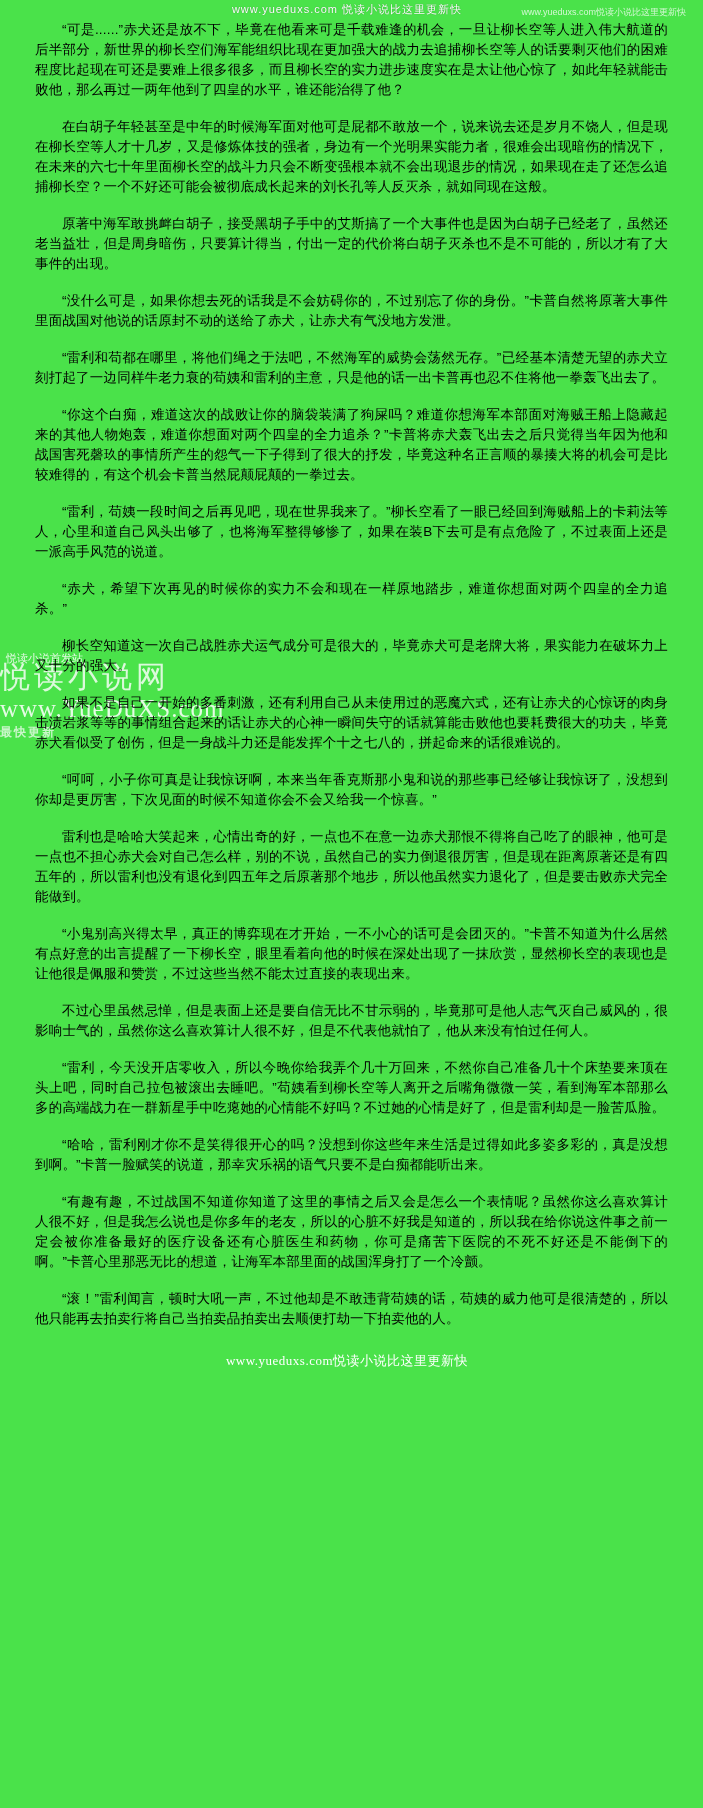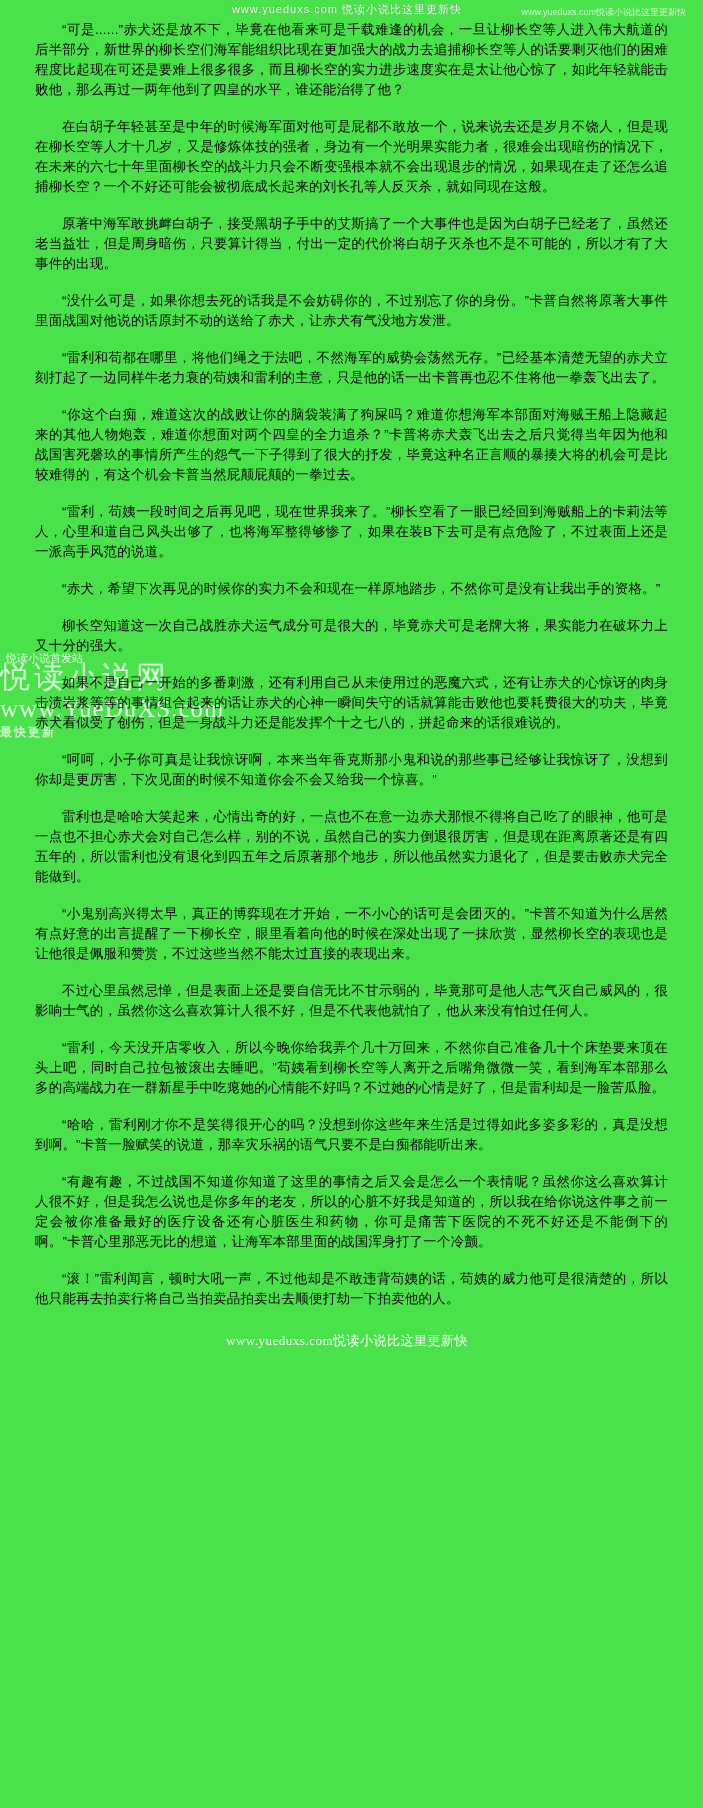--- a/index.html
+++ b/index.html
@@ -116,21 +116,21 @@
   <div class="wm-left">悦读小说首发站</div>
 
   <div class="content">
     <p class="para">“可是......”赤犬还是放不下，毕竟在他看来可是千载难逢的机会，一旦让柳长空等人进入伟大航道的后半部分，新世界的柳长空们海军能组织比现在更加强大的战力去追捕柳长空等人的话要剩灭他们的困难程度比起现在可还是要难上很多很多，而且柳长空的实力进步速度实在是太让他心惊了，如此年轻就能击败他，那么再过一两年他到了四皇的水平，谁还能治得了他？</p>
     <p class="para">在白胡子年轻甚至是中年的时候海军面对他可是屁都不敢放一个，说来说去还是岁月不饶人，但是现在柳长空等人才十几岁，又是修炼体技的强者，身边有一个光明果实能力者，很难会出现暗伤的情况下，在未来的六七十年里面柳长空的战斗力只会不断变强根本就不会出现退步的情况，如果现在走了还怎么追捕柳长空？一个不好还可能会被彻底成长起来的刘长孔等人反灭杀，就如同现在这般。</p>
     <p class="para">原著中海军敢挑衅白胡子，接受黑胡子手中的艾斯搞了一个大事件也是因为白胡子已经老了，虽然还老当益壮，但是周身暗伤，只要算计得当，付出一定的代价将白胡子灭杀也不是不可能的，所以才有了大事件的出现。</p>
     <p class="para">“没什么可是，如果你想去死的话我是不会妨碍你的，不过别忘了你的身份。”卡普自然将原著大事件里面战国对他说的话原封不动的送给了赤犬，让赤犬有气没地方发泄。</p>
     <p class="para">“雷利和苟都在哪里，将他们绳之于法吧，不然海军的威势会荡然无存。”已经基本清楚无望的赤犬立刻打起了一边同样牛老力衰的苟姨和雷利的主意，只是他的话一出卡普再也忍不住将他一拳轰飞出去了。</p>
     <p class="para">“你这个白痴，难道这次的战败让你的脑袋装满了狗屎吗？难道你想海军本部面对海贼王船上隐藏起来的其他人物炮轰，难道你想面对两个四皇的全力追杀？”卡普将赤犬轰飞出去之后只觉得当年因为他和战国害死磬玖的事情所产生的怨气一下子得到了很大的抒发，毕竟这种名正言顺的暴揍大将的机会可是比较难得的，有这个机会卡普当然屁颠屁颠的一拳过去。</p>
     <p class="para">“雷利，苟姨一段时间之后再见吧，现在世界我来了。”柳长空看了一眼已经回到海贼船上的卡莉法等人，心里和道自己风头出够了，也将海军整得够惨了，如果在装B下去可是有点危险了，不过表面上还是一派高手风范的说道。</p>
-    <p class="para">“赤犬，希望下次再见的时候你的实力不会和现在一样原地踏步，不然你可是没有让我出手的资格。”</p>
+    <p class="para">“赤犬，希望下次再见的时候你的实力不会和现在一样原地踏步，难道你想面对两个四皇的全力追杀。”</p>
     <p class="para">柳长空知道这一次自己战胜赤犬运气成分可是很大的，毕竟赤犬可是老牌大将，果实能力在破坏力上又十分的强大。</p>
     <p class="para">如果不是自己一开始的多番刺激，还有利用自己从未使用过的恶魔六式，还有让赤犬的心惊讶的肉身击渍岩浆等等的事情组合起来的话让赤犬的心神一瞬间失守的话就算能击败他也要耗费很大的功夫，毕竟赤犬看似受了创伤，但是一身战斗力还是能发挥个十之七八的，拼起命来的话很难说的。</p>
     <p class="para">“呵呵，小子你可真是让我惊讶啊，本来当年香克斯那小鬼和说的那些事已经够让我惊讶了，没想到你却是更厉害，下次见面的时候不知道你会不会又给我一个惊喜。”</p>
     <p class="para">雷利也是哈哈大笑起来，心情出奇的好，一点也不在意一边赤犬那恨不得将自己吃了的眼神，他可是一点也不担心赤犬会对自己怎么样，别的不说，虽然自己的实力倒退很厉害，但是现在距离原著还是有四五年的，所以雷利也没有退化到四五年之后原著那个地步，所以他虽然实力退化了，但是要击败赤犬完全能做到。</p>
     <p class="para">“小鬼别高兴得太早，真正的博弈现在才开始，一不小心的话可是会团灭的。”卡普不知道为什么居然有点好意的出言提醒了一下柳长空，眼里看着向他的时候在深处出现了一抹欣赏，显然柳长空的表现也是让他很是佩服和赞赏，不过这些当然不能太过直接的表现出来。</p>
     <p class="para">不过心里虽然忌惮，但是表面上还是要自信无比不甘示弱的，毕竟那可是他人志气灭自己威风的，很影响士气的，虽然你这么喜欢算计人很不好，但是不代表他就怕了，他从来没有怕过任何人。</p>
     <p class="para">“雷利，今天没开店零收入，所以今晚你给我弄个几十万回来，不然你自己准备几十个床垫要来顶在头上吧，同时自己拉包被滚出去睡吧。”苟姨看到柳长空等人离开之后嘴角微微一笑，看到海军本部那么多的高端战力在一群新星手中吃瘪她的心情能不好吗？不过她的心情是好了，但是雷利却是一脸苦瓜脸。</p>
     <p class="para">“哈哈，雷利刚才你不是笑得很开心的吗？没想到你这些年来生活是过得如此多姿多彩的，真是没想到啊。”卡普一脸赋笑的说道，那幸灾乐祸的语气只要不是白痴都能听出来。</p>
     <p class="para">“有趣有趣，不过战国不知道你知道了这里的事情之后又会是怎么一个表情呢？虽然你这么喜欢算计人很不好，但是我怎么说也是你多年的老友，所以的心脏不好我是知道的，所以我在给你说这件事之前一定会被你准备最好的医疗设备还有心脏医生和药物，你可是痛苦下医院的不死不好还是不能倒下的啊。”卡普心里那恶无比的想道，让海军本部里面的战国浑身打了一个冷颤。</p>
     <p class="para">“滚！”雷利闻言，顿时大吼一声，不过他却是不敢违背苟姨的话，苟姨的威力他可是很清楚的，所以他只能再去拍卖行将自己当拍卖品拍卖出去顺便打劫一下拍卖他的人。</p>

